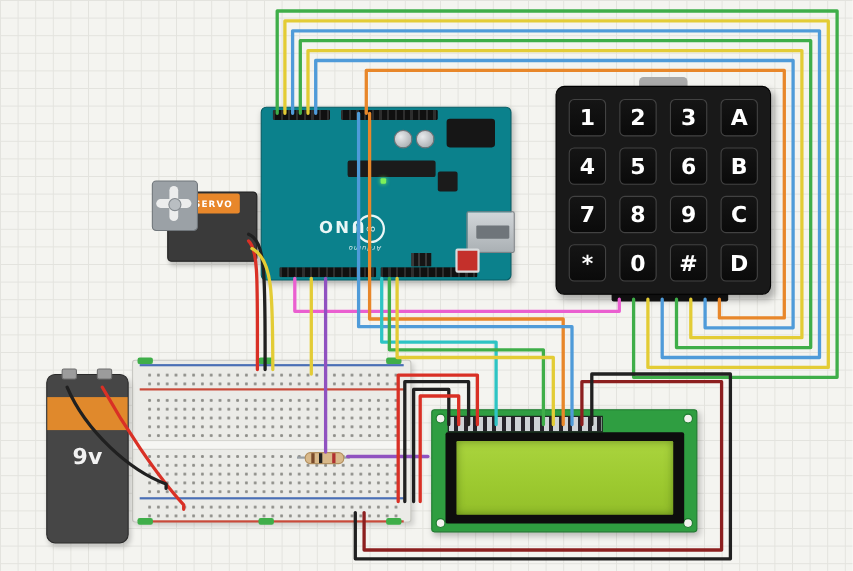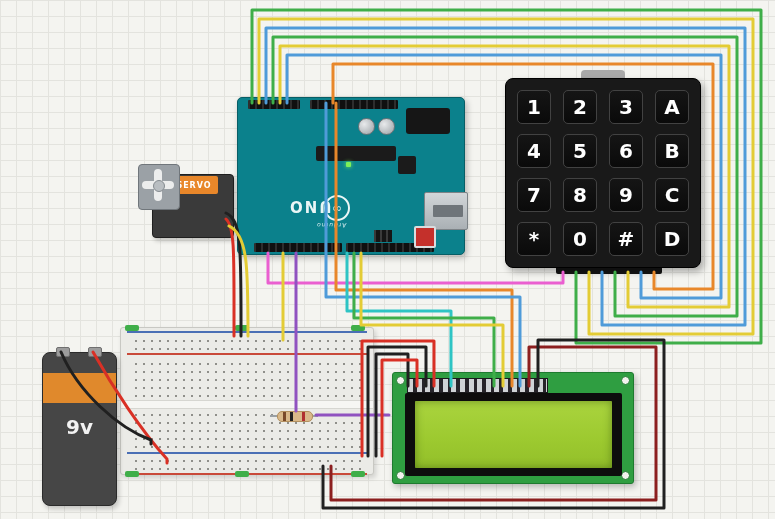--- a/index.html
+++ b/index.html
@@ -25,21 +25,21 @@
   .bb-main-bot{top:81px;height:40px;}
   .bb-rail-bot{top:127px;height:16px;}
   .bb-line{position:absolute;left:6px;right:6px;height:2px;}
   .bb-blue{background:#4a6fb5;}
   .bb-red{background:#c94a3a;}
   .bb-groove{position:absolute;left:0;right:0;top:72px;height:7px;background:#f6f6f3;
     border-top:1px solid #d6d6d1;border-bottom:1px solid #d6d6d1;}
   .bb-tab{position:absolute;width:14px;height:6px;background:#3fae49;border-radius:2px;}
 
   
-  .battery{left:42px;top:352px;width:73px;height:152px;background:#464646;
+  .battery{left:42px;top:340px;width:73px;height:152px;background:#464646;
     border:1px solid #2b2b2b;border-radius:8px;box-shadow:2px 3px 5px rgba(0,0,0,.2);}
   .bat-term{position:absolute;top:-6px;width:12px;height:8px;background:#9c9c9c;
     border:1px solid #6f6f6f;border-radius:2px;}
   .bat-band{position:absolute;left:0;right:0;top:20px;height:30px;background:#e0892c;}
   .bat-label{position:absolute;left:0;right:0;top:62px;text-align:center;color:#f2f2f2;
     font-size:20px;font-weight:bold;}
 
   
   .servo{left:138px;top:163px;width:96px;height:75px;}
   .servo-body{position:absolute;left:14px;top:11px;width:80px;height:62px;background:#3a3a3a;

